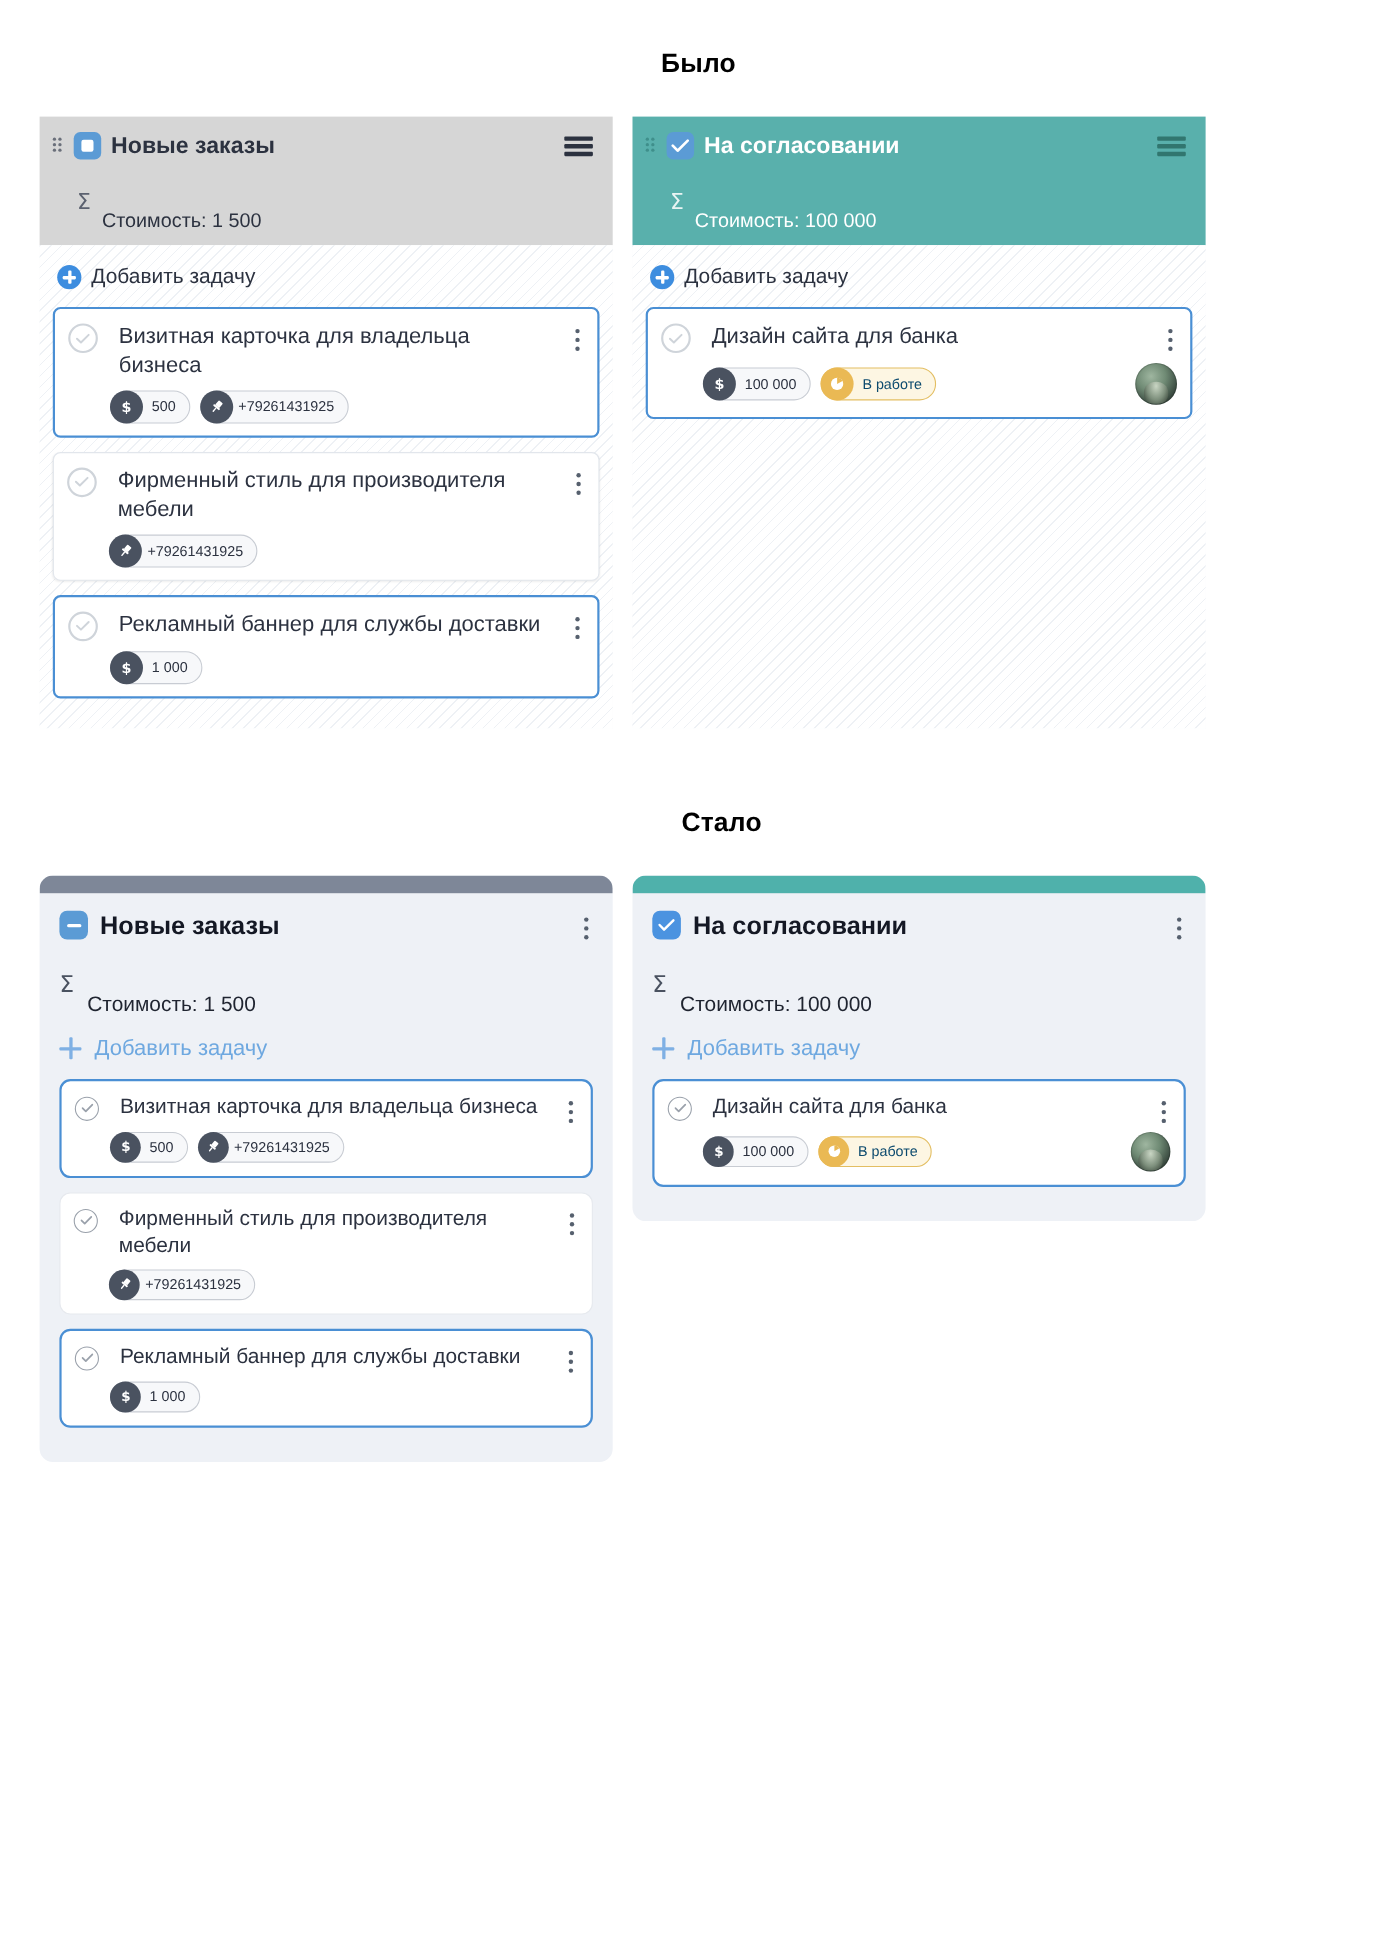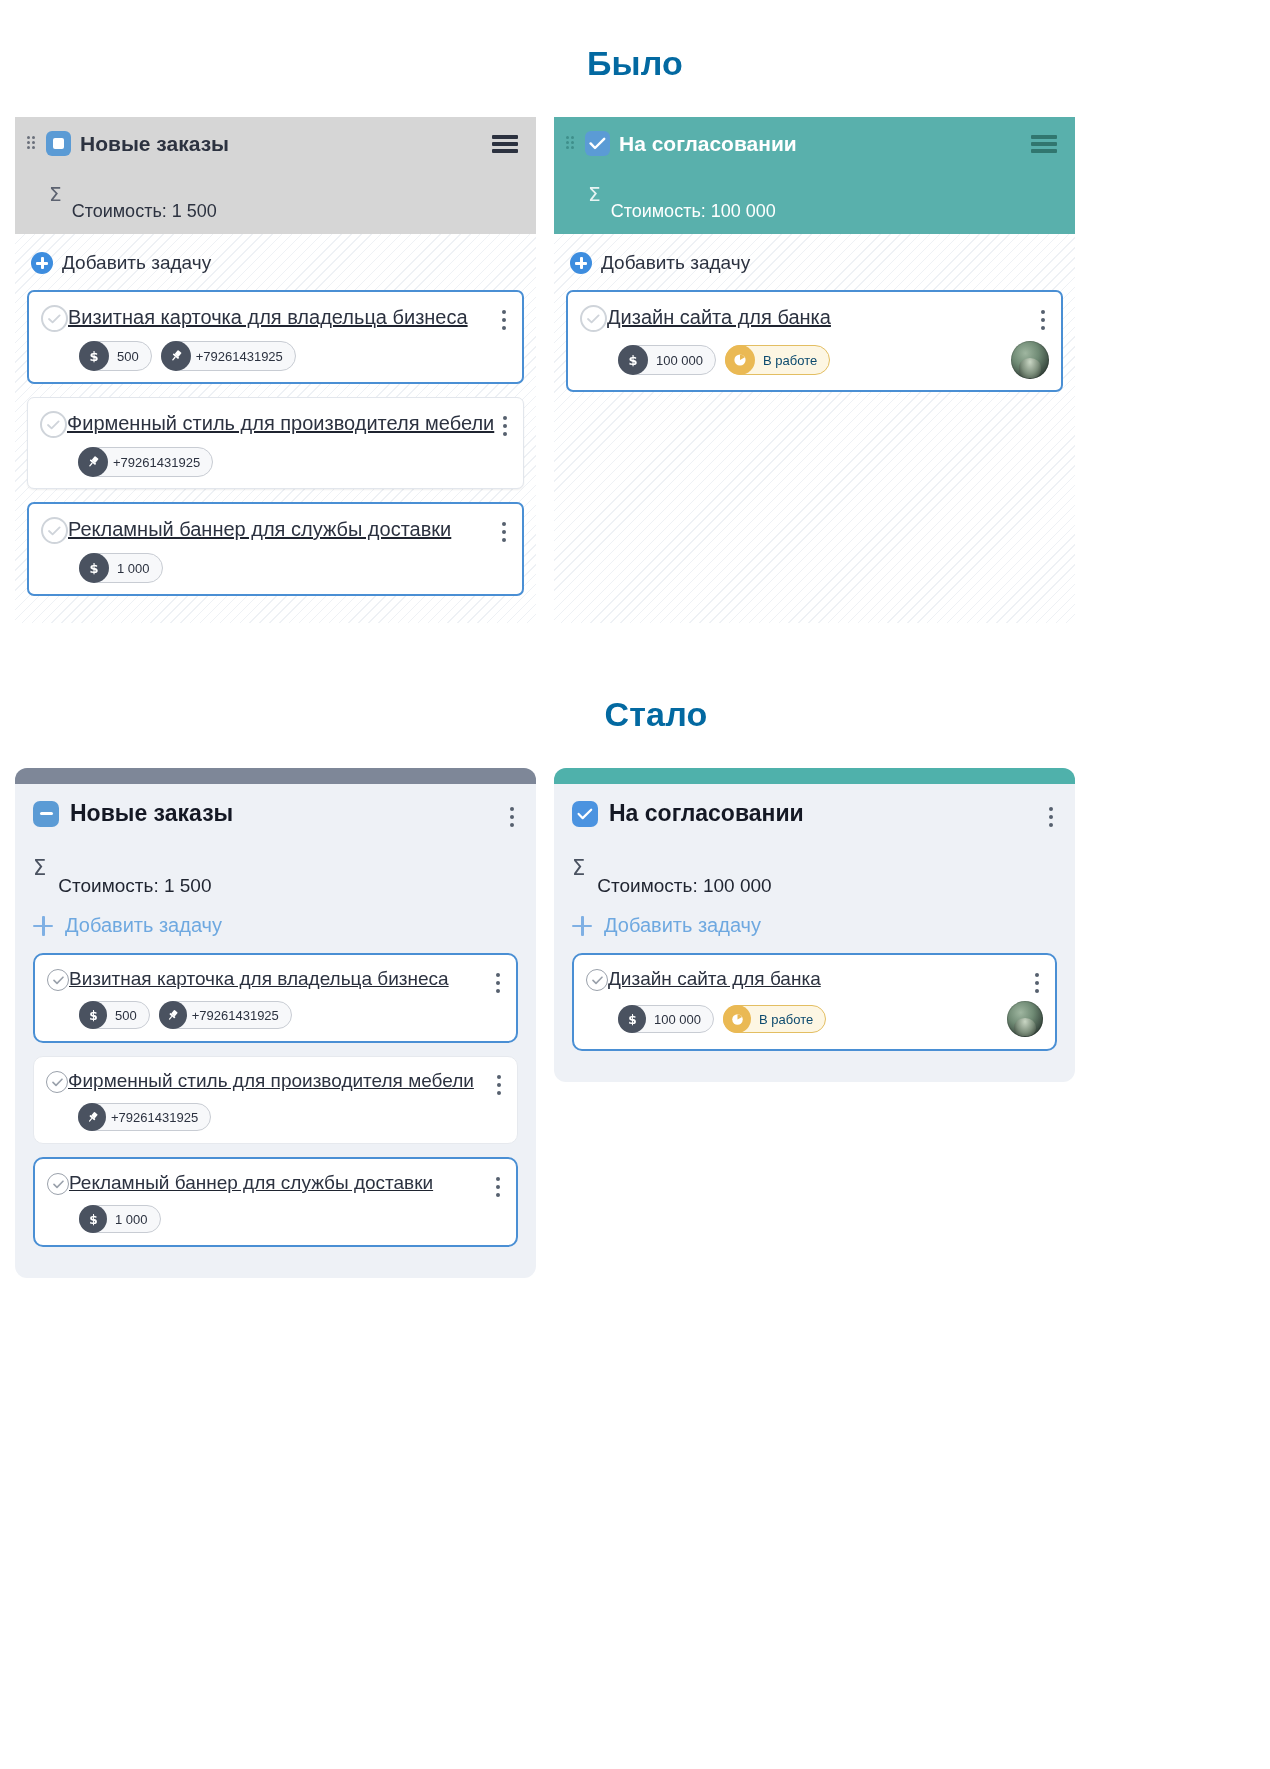--- a/index.html
+++ b/index.html
@@ -8,33 +8,33 @@
     width: 1270px;
     height: 1769px;
     background: #ffffff;
     font-family: "Liberation Sans", sans-serif;
     color: #1f2430;
     overflow: hidden;
   }
 
   .section-title {
     text-align: center;
-    font-size: 34px;
+    font-size: 24px;
     font-weight: 700;
-    color: #0369a1;
+    color: #000000;
     letter-spacing: 0.2px;
   }
 
   #title-before { margin-top: 44px; }
   #title-after  { margin-top: 72px; padding-left: 42px; }
 
   .board {
     display: flex;
     gap: 18px;
-    padding: 0 15px;
+    padding: 0 36px;
   }
 
   
   #board-before { margin-top: 34px; }
 
   .col-old {
     width: 521px;
     display: flex;
     flex-direction: column;
   }
@@ -133,21 +133,21 @@
     background: #ffffff;
     border-radius: 7px;
     padding: 12px 12px 11px 12px;
     margin-bottom: 13px;
     position: relative;
   }
   .card-old.sel   { border: 2px solid #4a8fd4; }
   .card-old.plain { border: 1px solid #e2e6ec; box-shadow: 0 1px 2px rgba(0,0,0,.07); }
 
   .card-row {
-    display: flex; align-items: flex-start; gap: 0; text-decoration: underline;
+    display: flex; align-items: flex-start; gap: 19px;
   }
   .chk {
     width: 27px; height: 27px; border-radius: 50%;
     border: 2px solid #cfd4da; flex: none; margin-top: 1px;
     display: flex; align-items: center; justify-content: center;
   }
   .chk svg { display: block; }
 
   .card-title {
     flex: 1;

